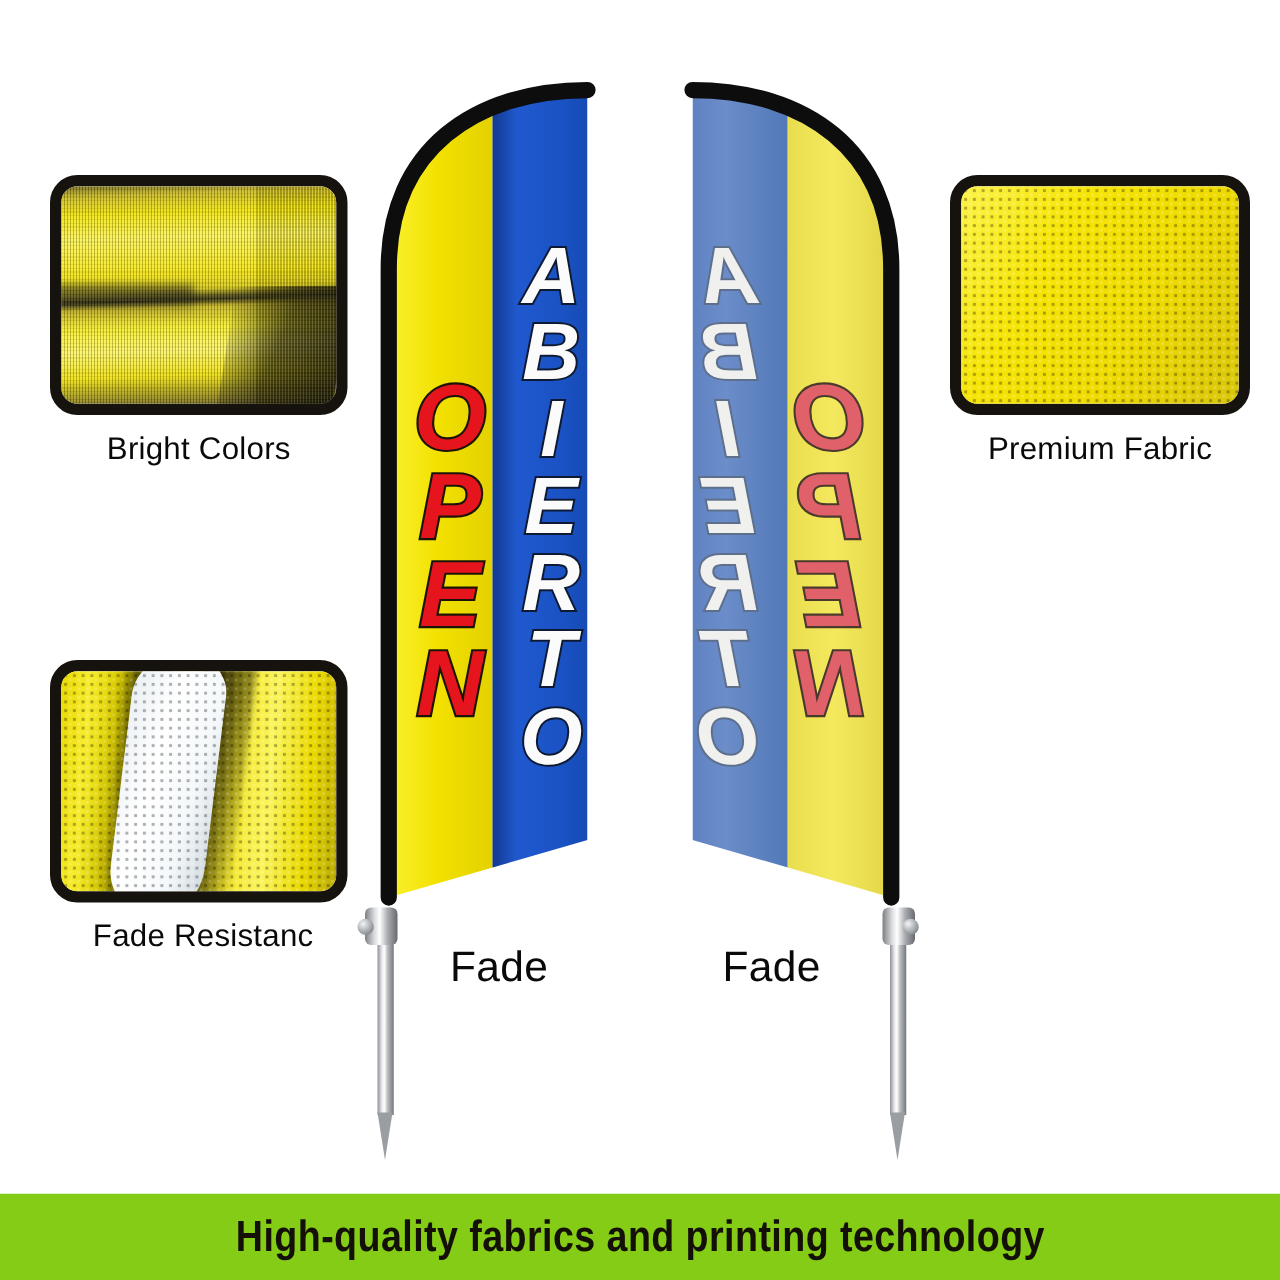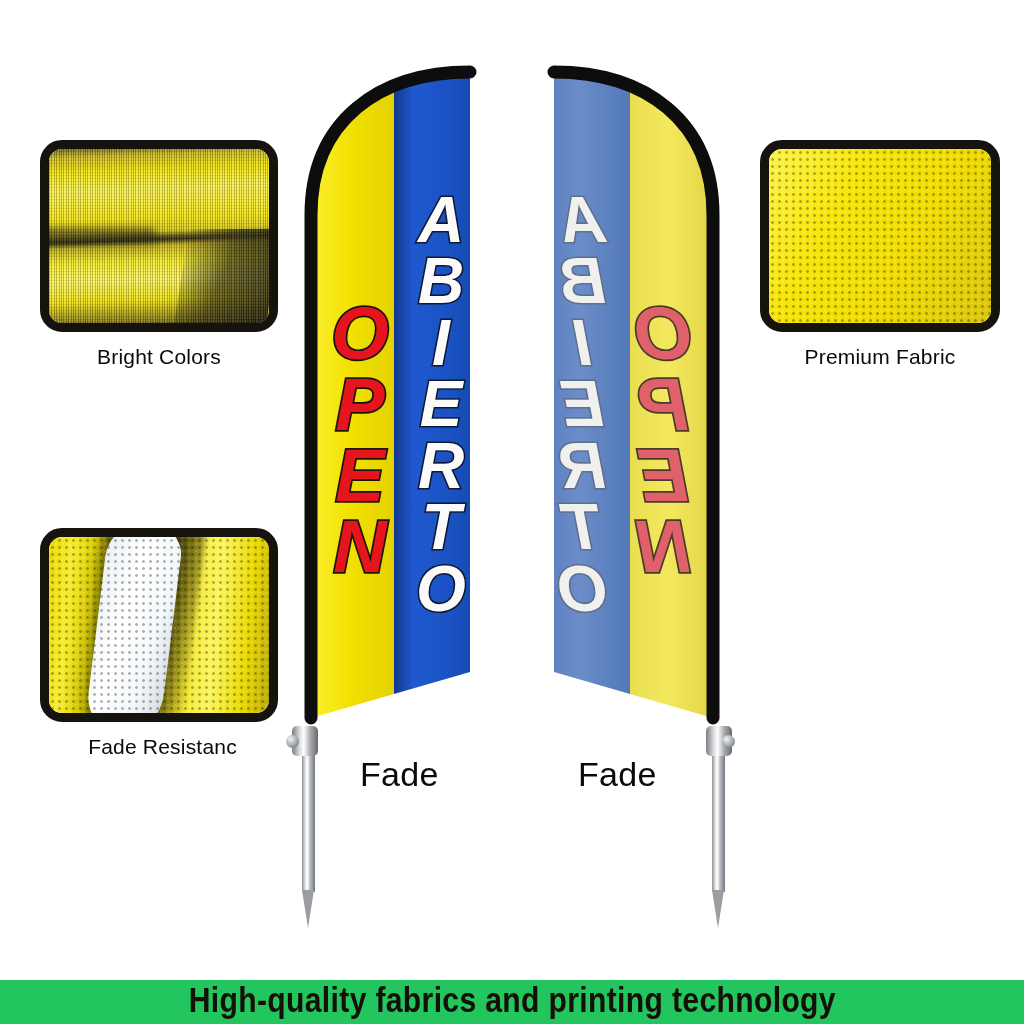--- a/index.html
+++ b/index.html
@@ -22,21 +22,21 @@
   .swatch {
     position: relative;
     border: 9px solid #16130f;
     border-radius: 22px;
     overflow: hidden;
     box-sizing: border-box;
   }
   .feature-label {
     text-align: center;
     color: #0a0a0a;
-    font-size: 21px;
+    font-size: 25px;
     line-height: 1.22;
     letter-spacing: .2px;
     margin-top: 12px;
     white-space: pre-line;
   }
 
   
   .weave-fine::after,
   .weave-dot::after,
   .weave-diag::after {
@@ -199,23 +199,24 @@
     position: absolute;
     font-size: 34px;
     color: #0a0a0a;
     letter-spacing: .3px;
   }
 
   
   #banner {
     position: absolute;
     left: 0; right: 0; bottom: 0;
-    height: 44px;
-    background: #22c55e;
+    height: 69px;
+    background: #84cc16;
     display: flex;
+    align-items: center;
     justify-content: center;
   }
   #banner-text {
     font-family: "Liberation Sans Narrow", "Liberation Sans", sans-serif;
     font-weight: bold;
     font-size: 35px;
     color: #141008;
     transform: scaleX(.86);
     letter-spacing: .4px;
     white-space: nowrap;

